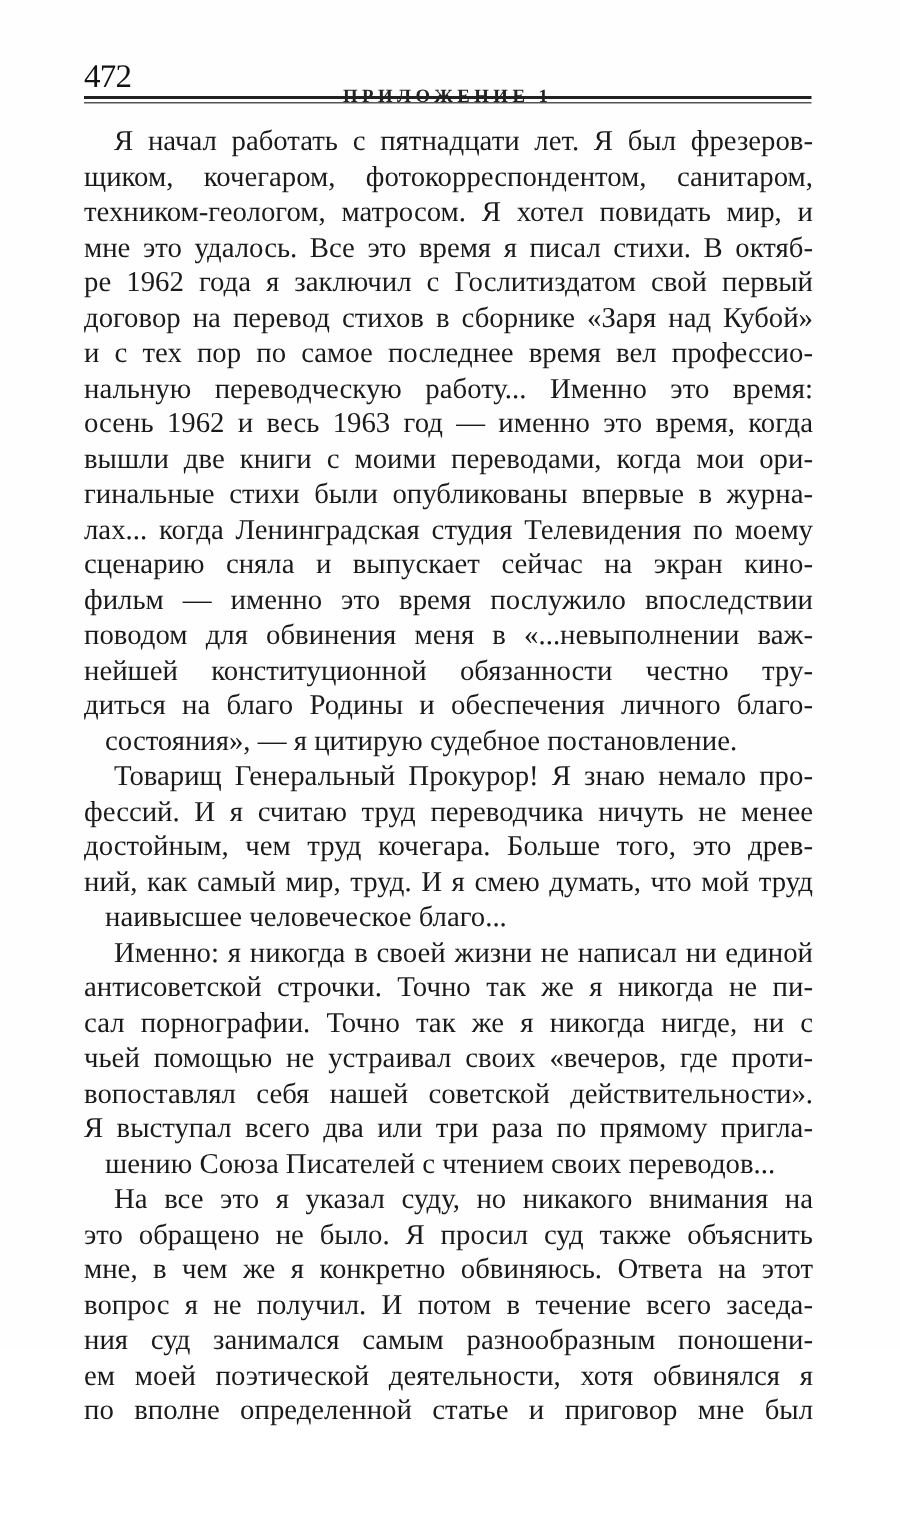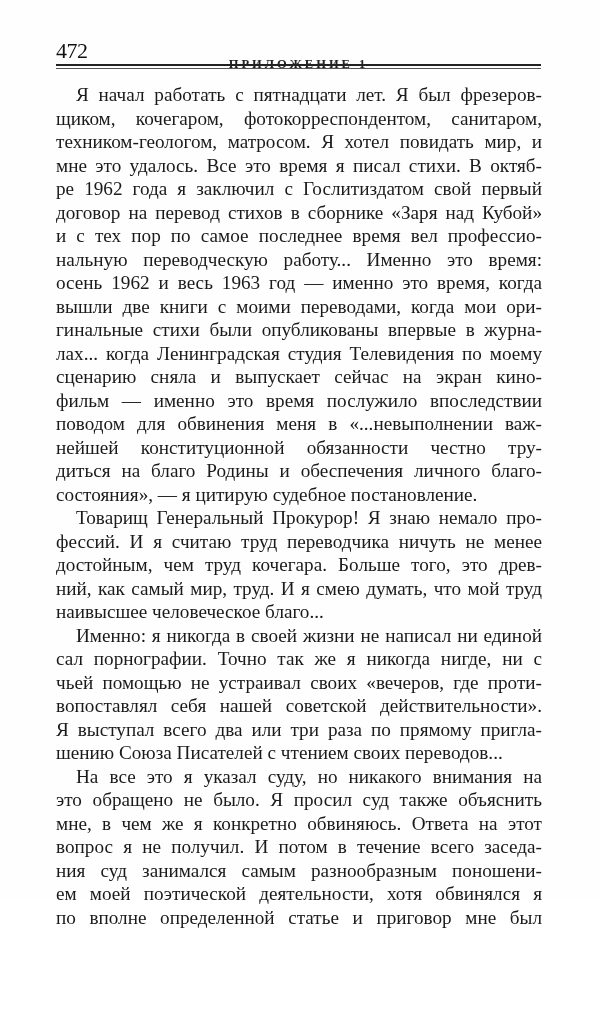--- a/index.html
+++ b/index.html
@@ -5,21 +5,21 @@
   html, body { margin:0; padding:0; background:#ffffff; }
   body { width:600px; height:1015px; position:relative; overflow:hidden; }
   .page { position:absolute; left:0; top:0; width:600px; height:900px; background:#fefefe; }
   .header { position:absolute; left:56px; top:38px; width:485px; height:26px; }
   .page-num { position:absolute; left:0; top:0; font-family:"Liberation Serif", serif; font-size:22px; color:#111; letter-spacing:-0.5px; }
   .running-title { position:absolute; left:0; right:0; top:19px; text-align:center; font-family:"Liberation Serif", serif; font-size:12.5px; letter-spacing:3px; color:#222; font-weight:bold; }
   .rule-thick { position:absolute; left:56px; top:64px; width:485px; height:2px; background:#222; }
   .rule-thin { position:absolute; left:56px; top:68px; width:485px; height:1px; background:#555; }
   .body { position:absolute; left:56px; top:83px; width:486px; font-family:"Liberation Serif", serif; font-size:19.2px; line-height:23.5px; color:#1a1a1a; }
   .line { display:block; white-space:nowrap; text-align:justify; text-align-last:justify; height:23.5px; }
-  .line.last { text-align-last:left; }
+  .line.last { text-align-last:left;margin-left:14px; }
   .line.indent { padding-left:20px; }
 </style>
 </head>
 <body>
 
 <div class="page">
   <div class="header">
     <span class="page-num">472</span>
     <div class="running-title">ПРИЛОЖЕНИЕ 1</div>
   </div>
@@ -49,20 +49,21 @@
       </div>
       <div>
         <span class="line indent">Товарищ Генеральный Прокурор! Я знаю немало про-</span>
         <span class="line">фессий. И я считаю труд переводчика ничуть не менее</span>
         <span class="line">достойным, чем труд кочегара. Больше того, это древ-</span>
         <span class="line">ний, как самый мир, труд. И я смею думать, что мой труд</span>
         <span class="line last">наивысшее человеческое благо...</span>
       </div>
       <div>
         <span class="line indent">Именно: я никогда в своей жизни не написал ни единой</span>
+        <span class="line">антисоветской строчки. Точно так же я никогда не пи-</span>
         <span class="line">сал порнографии. Точно так же я никогда нигде, ни с</span>
         <span class="line">чьей помощью не устраивал своих «вечеров, где проти-</span>
         <span class="line">вопоставлял себя нашей советской действительности».</span>
         <span class="line">Я выступал всего два или три раза по прямому пригла-</span>
         <span class="line last">шению Союза Писателей с чтением своих переводов...</span>
       </div>
       <div>
         <span class="line indent">На все это я указал суду, но никакого внимания на</span>
         <span class="line">это обращено не было. Я просил суд также объяснить</span>
         <span class="line">мне, в чем же я конкретно обвиняюсь. Ответа на этот</span>

